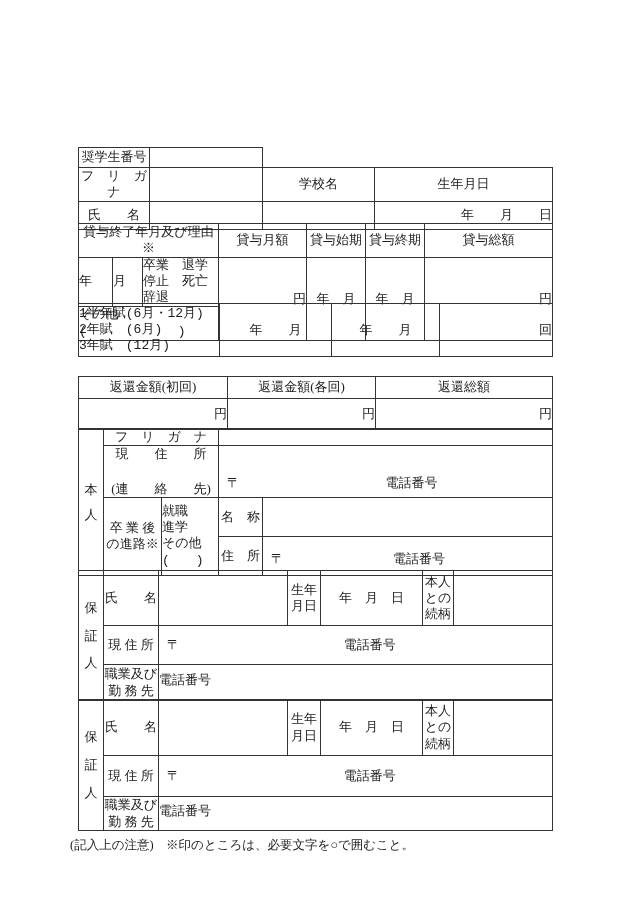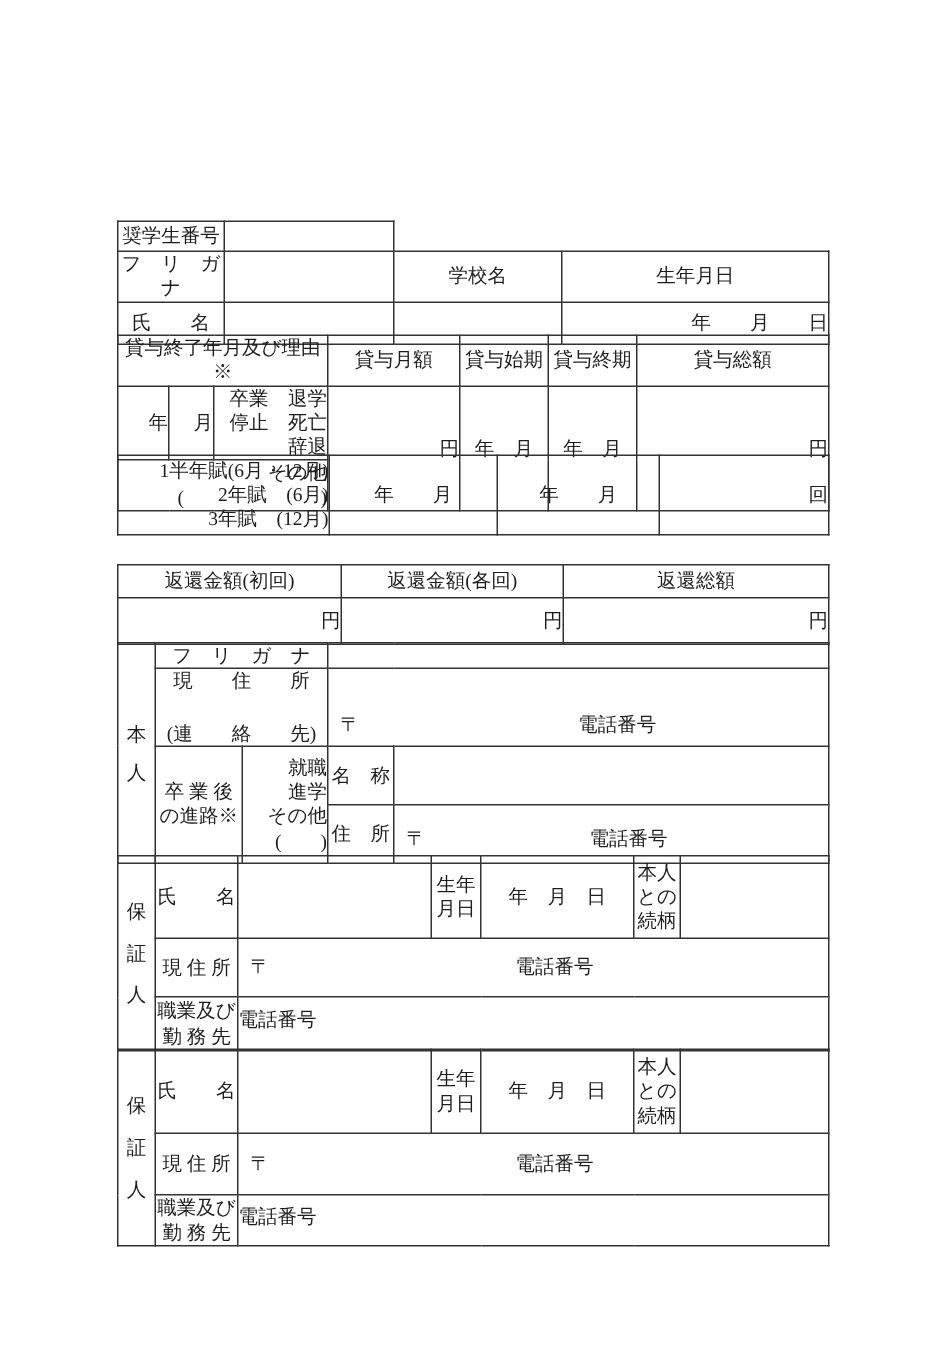--- a/index.html
+++ b/index.html
@@ -8,21 +8,21 @@
   .form-no{position:absolute;left:76px;top:46px;font-size:12px;letter-spacing:0.5px;}
   .title{position:absolute;left:0;right:0;top:74px;text-align:center;font-size:17.5px;
          letter-spacing:9px;text-indent:9px;font-weight:500;}
   .footnote{position:absolute;left:70px;top:837px;font-size:12.5px;}
   table.tbl{position:absolute;left:78px;border-collapse:collapse;table-layout:fixed;}
   .tbl td{border:1px solid #333;padding:0;font-size:13px;line-height:1.25;
           overflow:hidden;vertical-align:middle;}
   .nob{border:none !important;}
   .c{text-align:center;}
   .r{text-align:right;}
-  .tl{vertical-align:top;text-align:right;}
+  .tl{vertical-align:top;text-align:left;font-family:Liberation Mono, monospace;}
   .vb{vertical-align:bottom;}
   .fs12{font-size:12px;}
   .fs125{font-size:12.5px;}
   .fs115{font-size:11.5px;line-height:1.2;}
   .pr7{padding-right:7px;}
   .pr10{padding-right:10px;}
   .pl4{padding-left:4px;}
   .pl7{padding-left:7px;}
   .pt2{padding-top:2px;}
   .ml{white-space:pre-line;}
@@ -265,14 +265,15 @@
       </td>
     </tr>
     <tr style="height:34px">
       <td class="c ml fs125">職業及び
 勤 務 先</td>
       <td class="vb pl7" colspan="5" style="padding-bottom:4px">電話番号</td>
     </tr>
   </tbody>
     </table>
 
+  <div class="footnote">(記入上の注意)　※印のところは、必要文字を○で囲むこと。</div>
 
 </div>
 
 </body></html>

